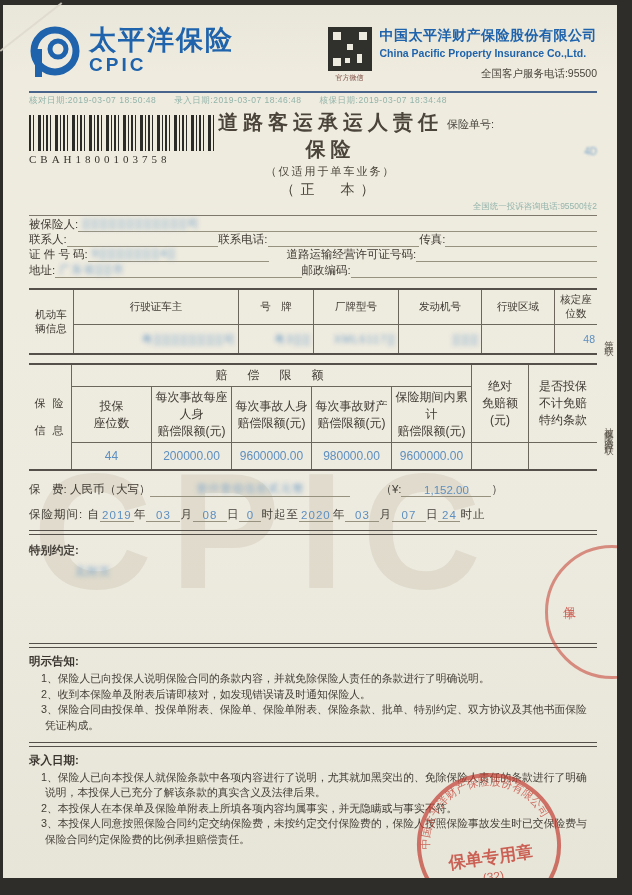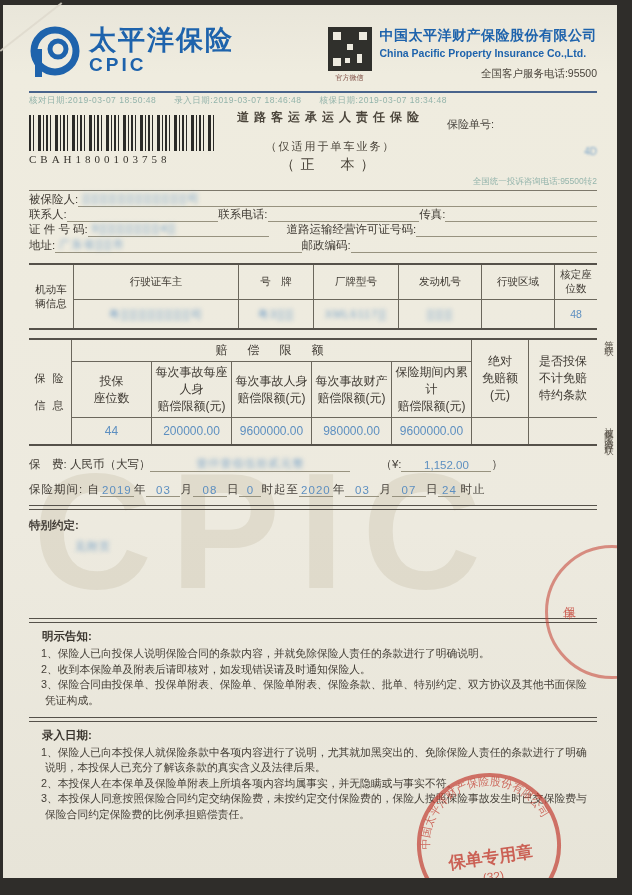--- a/index.html
+++ b/index.html
@@ -37,22 +37,22 @@
   .dotline{font-size:8.5px;color:#92b3aa;letter-spacing:.5px;margin-top:2px;white-space:nowrap;overflow:hidden;}
 
   
   .titleband{display:flex;margin-top:2px;}
   .bc-col{width:185px;}
   .barcode{height:36px;margin-top:6px;background:repeating-linear-gradient(90deg,
       #2b2b28 0 2px,transparent 2px 4px,#2b2b28 4px 5px,transparent 5px 9px,
       #2b2b28 9px 12px,transparent 12px 14px,#2b2b28 14px 15px,transparent 15px 17px);}
   .bc-text{font-family:Liberation Serif, serif;font-size:11px;letter-spacing:4px;color:#35322c;margin-top:2px;}
   .tt-col{flex:1;text-align:center;}
-  .tt-main{font-size:12px;font-weight:bold;color:#4a443a;letter-spacing:5px;}
-  .tt-sub{font-size:11px;color:#4a443a;margin-top:13px;letter-spacing:2px;}
+  .tt-main{font-size:20px;font-weight:bold;color:#4a443a;letter-spacing:5px;}
+  .tt-sub{font-size:11px;color:#4a443a;margin-top:1px;letter-spacing:2px;}
   .tt-copy{font-size:14px;color:#4a443a;margin-top:2px;letter-spacing:6px;}
   .pn-col{width:150px;font-size:11px;text-align:left;padding-top:8px;}
   .pn-val{display:block;margin-top:14px;color:#7fa6c9;filter:blur(1px);text-align:right;font-size:10px;}
   .complaint{font-size:8.5px;color:#95b5ac;text-align:right;margin-top:2px;}
 
   
   .thinrule{border-top:1px solid #7d786b;margin-top:2px;}
   .frow{display:flex;align-items:flex-end;font-size:11.5px;}
   .lbl{white-space:nowrap;color:#3f3a33;}
   .fill{flex:1;border-bottom:1px solid #97927f;min-height:14px;padding:0 4px;}
@@ -60,21 +60,21 @@
   .valblue{color:#5d8fc0;filter:blur(.7px);}
   .gap{width:18px;}
 
   
   table{border-collapse:collapse;width:100%;table-layout:fixed;}
   .vt{margin-top:10px;border-top:2.5px solid #55514a;border-bottom:2.5px solid #55514a;}
   .vt td,.vt th{border:1px solid #6b675c;font-weight:normal;font-size:10.5px;text-align:center;
       padding:3px 2px;color:#3f3a33;white-space:pre-line;}
   .vt .grp{border-left:none;width:40px;}
   .vt tr:first-child th{border-top:none;}
-  .vt tr:last-child td{border-bottom:none;}
+  .vt tr:last-child td{border-bottom:none;text-align:right;}
   .vt .lastcol{border-right:none;}
   .it{margin-top:8px;border-top:2.5px solid #55514a;border-bottom:2.5px solid #55514a;}
   .it td,.it th{border:1px solid #6b675c;font-weight:normal;font-size:12px;text-align:center;
       padding:2px 2px;color:#3f3a33;white-space:pre-line;}
   .it .grp{border-left:none;width:38px;font-size:11px;letter-spacing:2px;}
   .it .lastcol{border-right:none;}
   .vals td{height:22px;}
 
   .prow{display:flex;align-items:flex-end;font-size:11.5px;margin-top:10px;}
   .caps{min-width:200px;border-bottom:1px solid #97927f;text-align:center;}
@@ -82,21 +82,21 @@
   .amt{display:inline-block;min-width:90px;text-align:center;border-bottom:1px solid #97927f;}
   .dualrule{height:3px;border-top:1.5px solid #55514a;border-bottom:1.5px solid #55514a;margin-top:8px;}
   .blank{display:inline-block;border-bottom:1px solid #97927f;min-width:34px;text-align:center;}
 
   .special{margin-top:8px;font-size:11.5px;height:92px;}
   .special .sv{margin-left:46px;margin-top:6px;}
   .wm{position:absolute;left:30px;top:432px;font-size:165px;font-weight:bold;color:#b3a88c;
       opacity:.22;letter-spacing:18px;z-index:0;pointer-events:none;font-family:"Liberation Sans",sans-serif;}
 
   .sect{position:relative;z-index:1;}
-  .sect h4{font-size:11.5px;margin:6px 0 2px 13px;color:#3a352e;}
+  .sect h4{font-size:11.5px;margin:6px 0 2px 0;color:#3a352e;}
   .sect .item{font-size:10.8px;line-height:1.45;padding-left:16px;text-indent:-4px;color:#433e36;}
 
   
   .sidev{position:absolute;right:2px;writing-mode:vertical-rl;font-size:9.5px;color:#5c564c;letter-spacing:3px;}
   .sv1{top:328px;}
   .sv2{top:415px;}
 
   
   .stamp-edge{position:absolute;right:-62px;top:540px;width:128px;height:128px;border:3px solid rgba(196,62,50,.55);
       border-radius:50%;z-index:3;}

